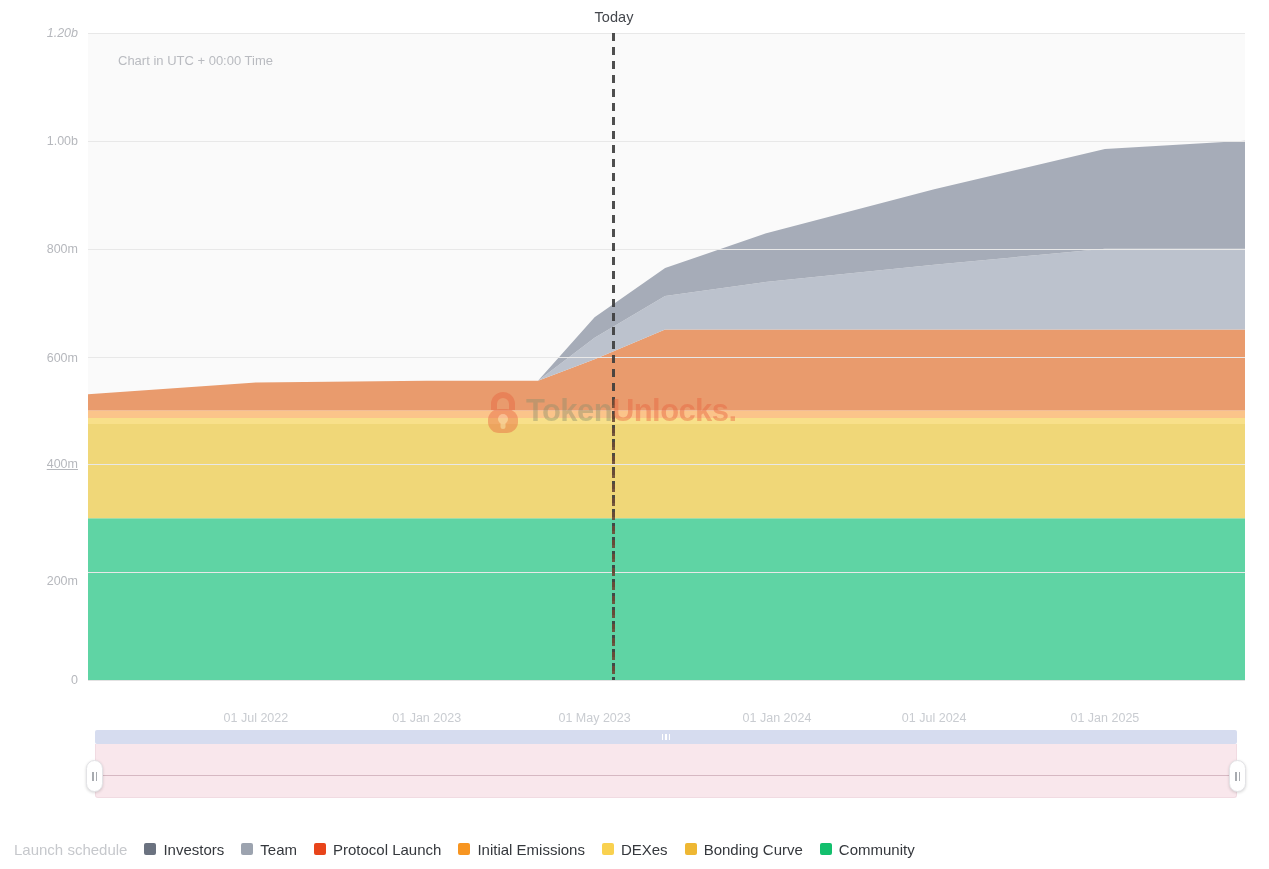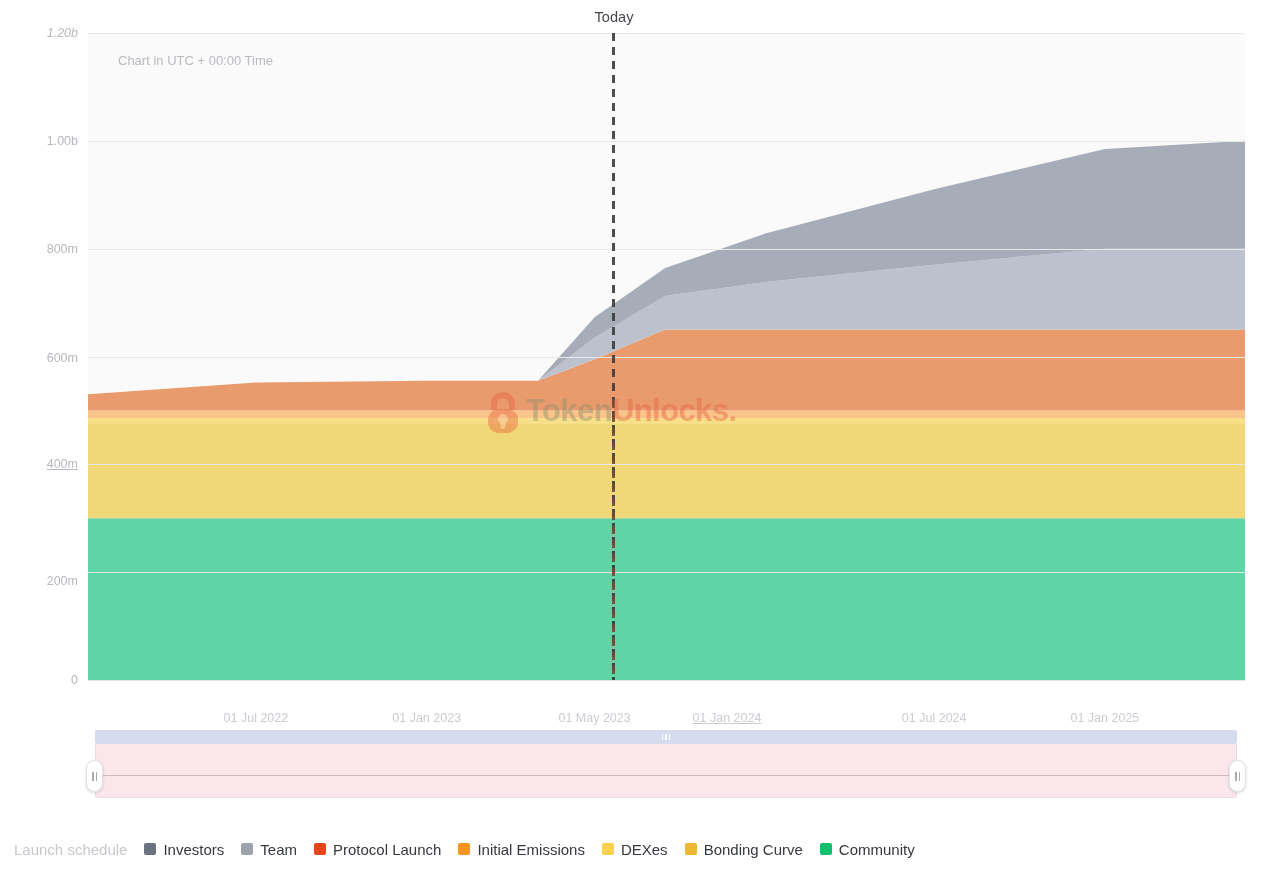--- a/index.html
+++ b/index.html
@@ -274,21 +274,21 @@
       <div class="ytick" style="top: 358px;">600m</div>
       <div class="ytick" style="top: 248.7px;">800m</div>
       <div class="ytick" style="top: 140.8px;">1.00b</div>
       <div class="ytick" style="top: 33px; font-style: italic;">1.20b</div>
     </div>
 
   <div id="xticks">
       <div class="xtick" style="left: 255.9px;">01 Jul 2022</div>
       <div class="xtick" style="left: 426.7px;">01 Jan 2023</div>
       <div class="xtick" style="left: 594.6px;">01 May 2023</div>
-      <div class="xtick" style="left: 727px; text-decoration: underline;">01 Jan 2024</div>
+      <div class="xtick" style="left: 777px;">01 Jan 2024</div>
       <div class="xtick" style="left: 934.2px;">01 Jul 2024</div>
       <div class="xtick" style="left: 1104.9px;">01 Jan 2025</div>
     </div>
 
   <div class="utc-note">Chart in UTC + 00:00 Time</div>
 
   <div class="today-line"></div>
   <div class="today-line lower"></div>
 
   <div class="watermark">

